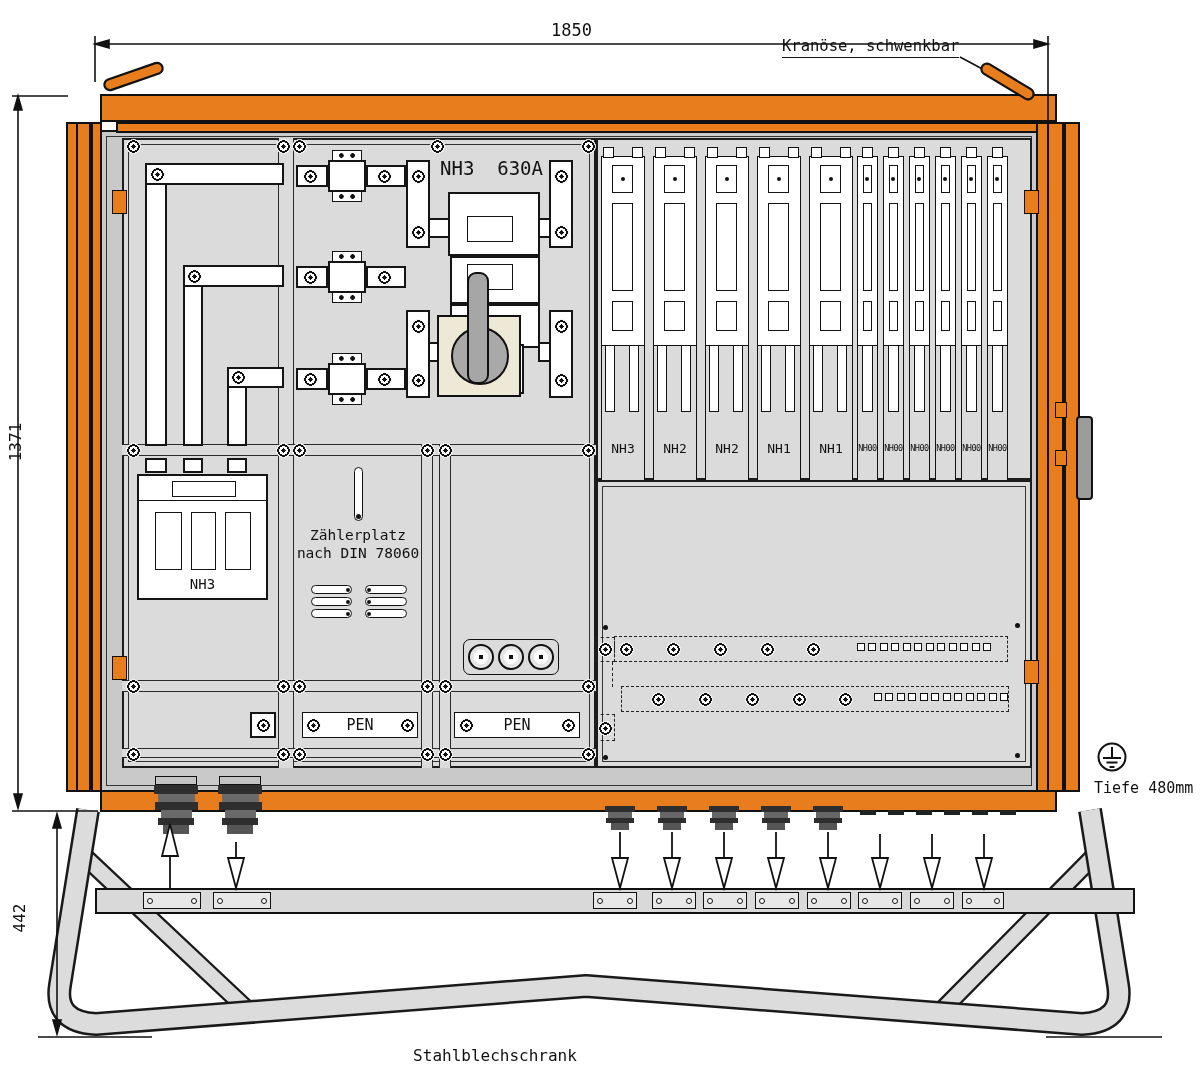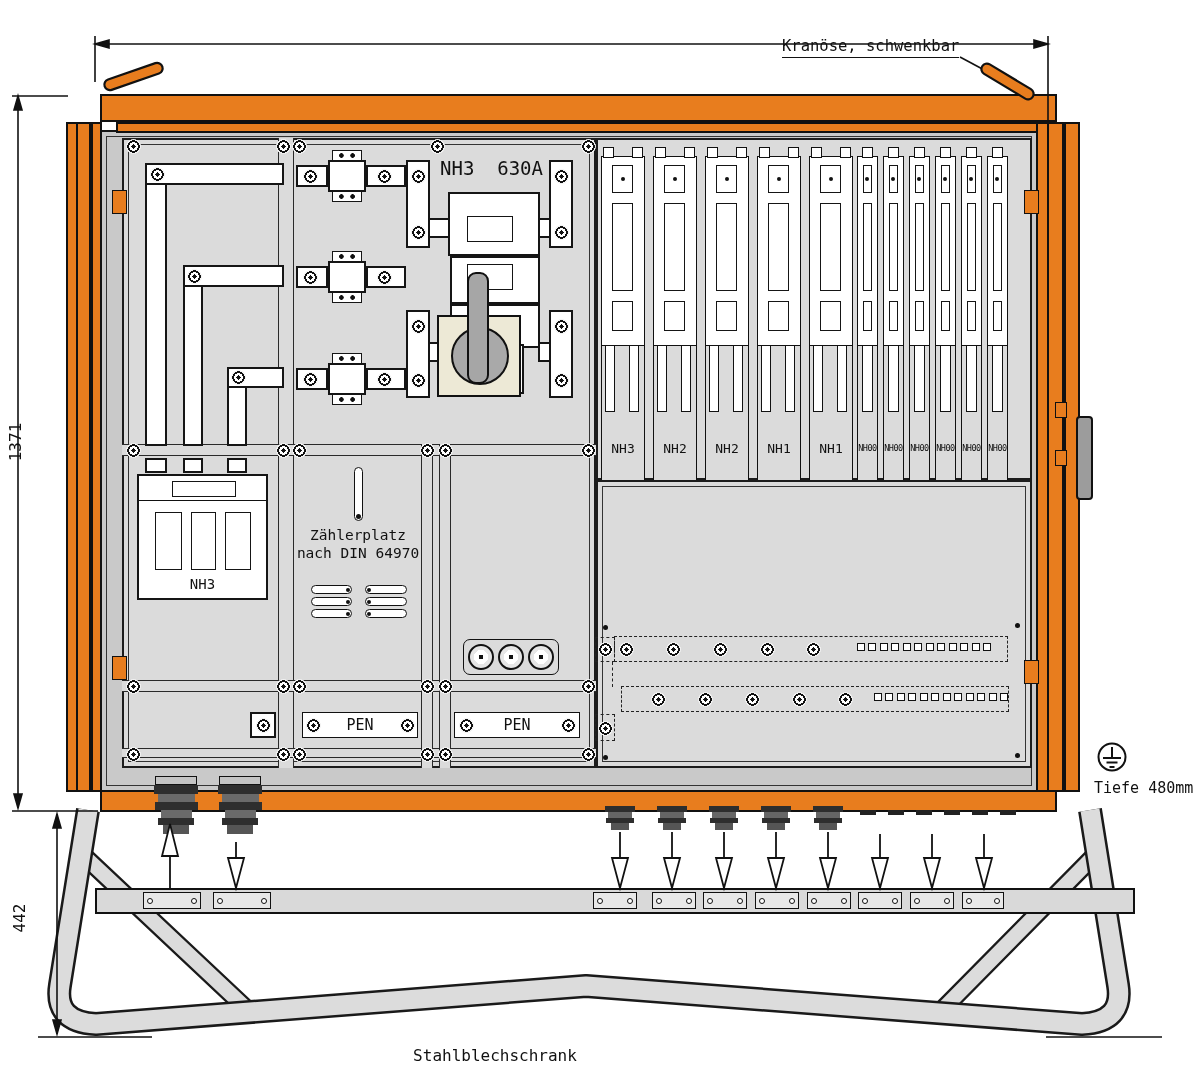--- a/index.html
+++ b/index.html
@@ -181,21 +181,21 @@
     <div class="win" style="left:33px;top:5px;width:64px;height:16px;"></div>
     <div class="win" style="left:16px;top:36px;width:27px;height:58px;"></div>
     <div class="win" style="left:52px;top:36px;width:25px;height:58px;"></div>
     <div class="win" style="left:86px;top:36px;width:26px;height:58px;"></div>
     <div class="lbl" style="left:0;right:0;bottom:6px;text-align:center;font-size:14px;">NH3</div>
   </div>
 
   <div class="abs" style="left:354px;top:467px;width:9px;height:54px;background:#fff;border:1.6px solid #111;border-radius:5px;box-sizing:border-box;"></div>
   <span class="dot" style="left:358px;top:516px;"></span>
   <div class="lbl" style="left:294px;top:527px;width:128px;text-align:center;font-size:14.5px;">Zählerplatz</div>
-  <div class="lbl" style="left:290px;top:545px;width:136px;text-align:center;font-size:14.5px;">nach DIN 64970</div>
+  <div class="lbl" style="left:290px;top:545px;width:136px;text-align:center;font-size:14.5px;">nach DIN 78060</div>
   <div class="slotH dR" style="left:311px;top:585px;width:41px;"></div>
   <div class="slotH dR" style="left:311px;top:597px;width:41px;"></div>
   <div class="slotH dR" style="left:311px;top:609px;width:41px;"></div>
   <div class="slotH dL" style="left:365px;top:585px;width:42px;"></div>
   <div class="slotH dL" style="left:365px;top:597px;width:42px;"></div>
   <div class="slotH dL" style="left:365px;top:609px;width:42px;"></div>
 
   <div class="abs" style="left:463px;top:639px;width:96px;height:36px;border:1.8px solid #111;border-radius:7px;box-sizing:border-box;"></div>
   <div class="grom" style="left:468px;top:644px;"></div>
   <div class="grom" style="left:498px;top:644px;"></div>
@@ -543,19 +543,20 @@
         <polygon points="828,888 820,858 836,858"></polygon>
       <line x1="880" y1="834" x2="880" y2="858"></line>
         <polygon points="880,888 872,858 888,858"></polygon>
       <line x1="932" y1="834" x2="932" y2="858"></line>
         <polygon points="932,888 924,858 940,858"></polygon>
       <line x1="984" y1="834" x2="984" y2="858"></line>
         <polygon points="984,888 976,858 992,858"></polygon>
     </g>
   </svg>
 
+  <div class="lbl" style="left:95px;top:20px;width:953px;text-align:center;font-size:17px;">1850</div>
   <div class="lbl" style="left:782px;top:37px;font-size:15.5px;border-bottom:1.6px solid #111;padding-bottom:2px;">Kranöse, schwenkbar</div>
   <div class="vlabel lbl" style="left:-14px;top:432px;width:60px;height:20px;font-size:16px;">1371</div>
   <div class="vlabel lbl" style="left:-8px;top:908px;width:56px;height:20px;font-size:16px;">442</div>
   <div class="lbl" style="left:1094px;top:779px;font-size:15px;">Tiefe 480mm</div>
   <div class="lbl" style="left:375px;top:1046px;width:240px;text-align:center;font-size:16px;">Stahlblechschrank</div>
 
 </div>
 
 </body></html>

